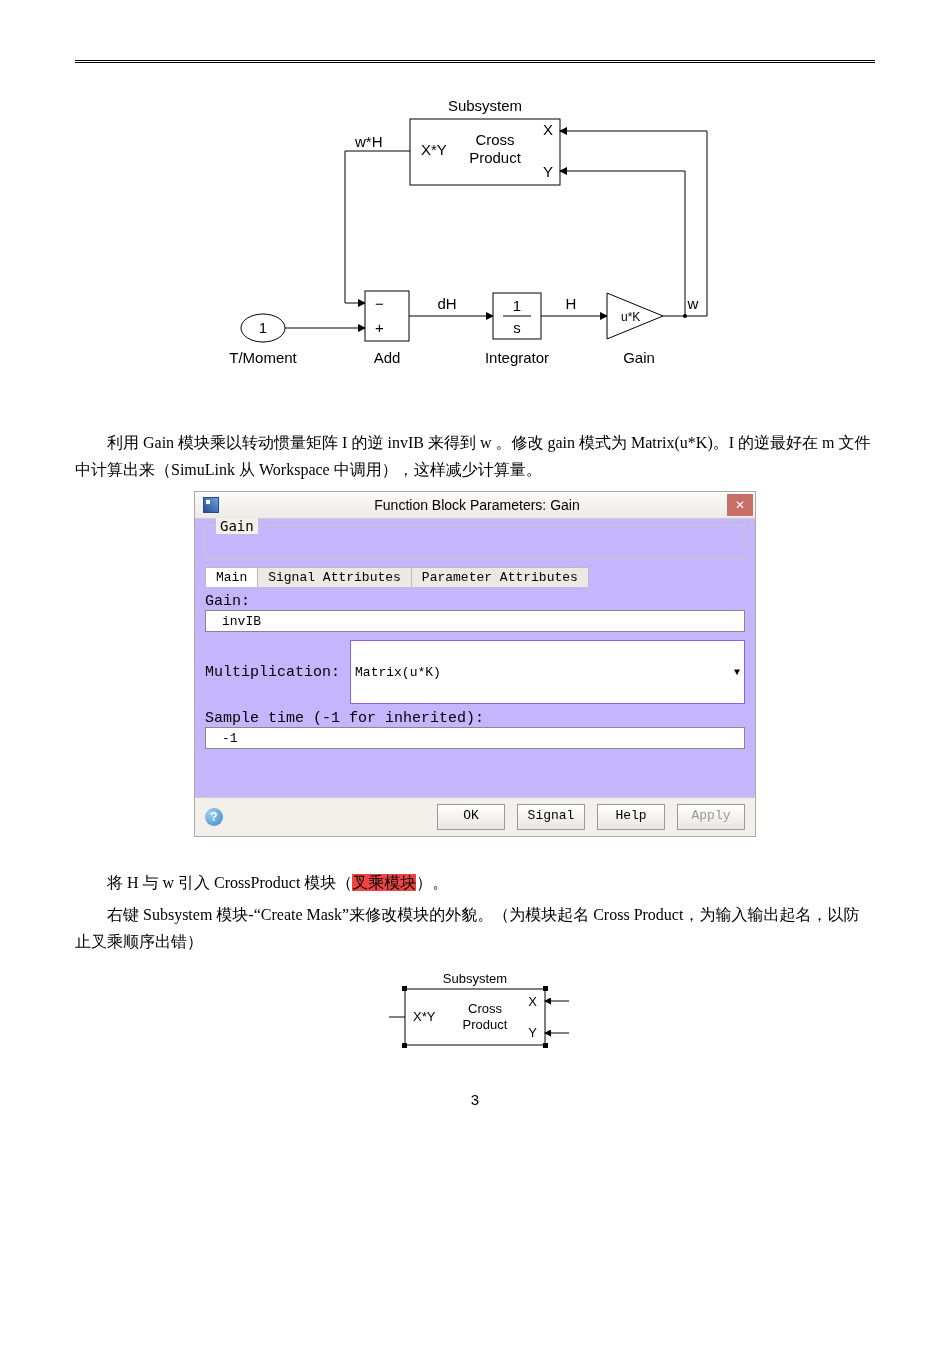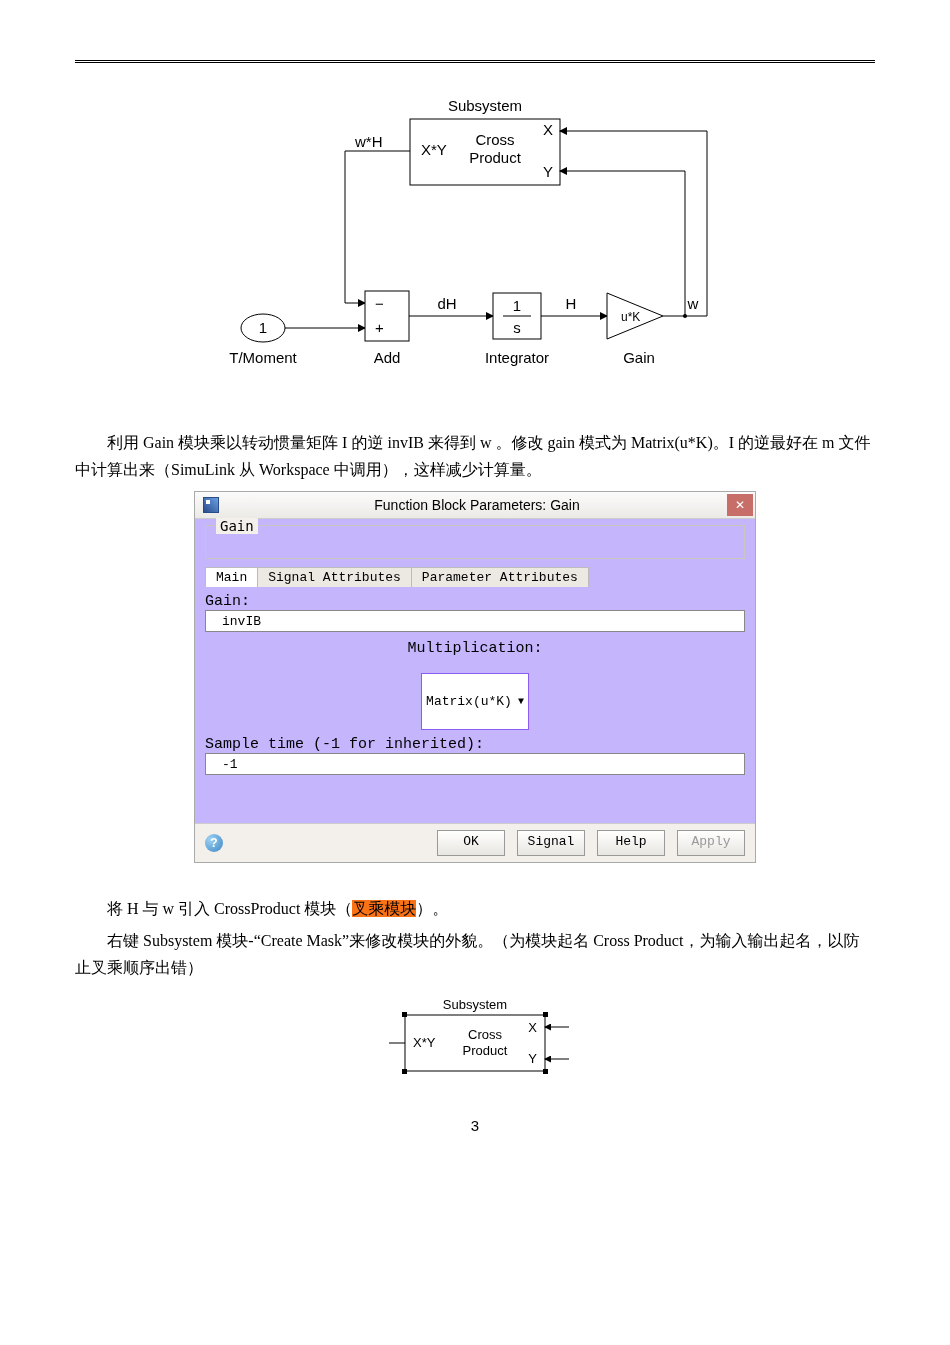--- a/index.html
+++ b/index.html
@@ -111,21 +111,21 @@
   .text-input {
     width: 100%;
     box-sizing: border-box;
     border: 1px solid #888;
     height: 22px;
     padding: 2px 16px;
     font-family: "Courier New", monospace;
     font-size: 13px;
     background: #fff;
   }
-  .row { margin-top: 8px; display: flex; align-items: center; gap: 16px; flex-direction: column; }
+  .row { margin-top: 8px; display: flex; align-items: center; gap: 10px; }
   .select {
     flex: 1;
     border: 1px solid #8b5cf6;
     height: 22px;
     padding: 20px 4px;
     font-family: "Courier New", monospace;
     font-size: 13px;
     background: #fff;
     display: flex; justify-content: space-between; align-items: center;
   }
@@ -147,21 +147,21 @@
   .spacer-flex { flex: 1; }
   .btn {
     min-width: 66px; height: 24px;
     border: 1px solid #999;
     background: linear-gradient(#fff,#e8e6e1);
     font-family: "Courier New", monospace;
     font-size: 13px;
     text-align: center; line-height: 22px;
   }
   .btn.disabled { color: #999; }
-  .highlight { background: #f97316; }
+  .highlight { background: #ef4444; }
   .page-num {
     text-align: center;
     font-size: 15px;
     margin-top: 30px;
     font-family: Arial, sans-serif;
   }
   .small-diagram {
     width: 200px;
     margin: 16px auto 0 auto;
   }

